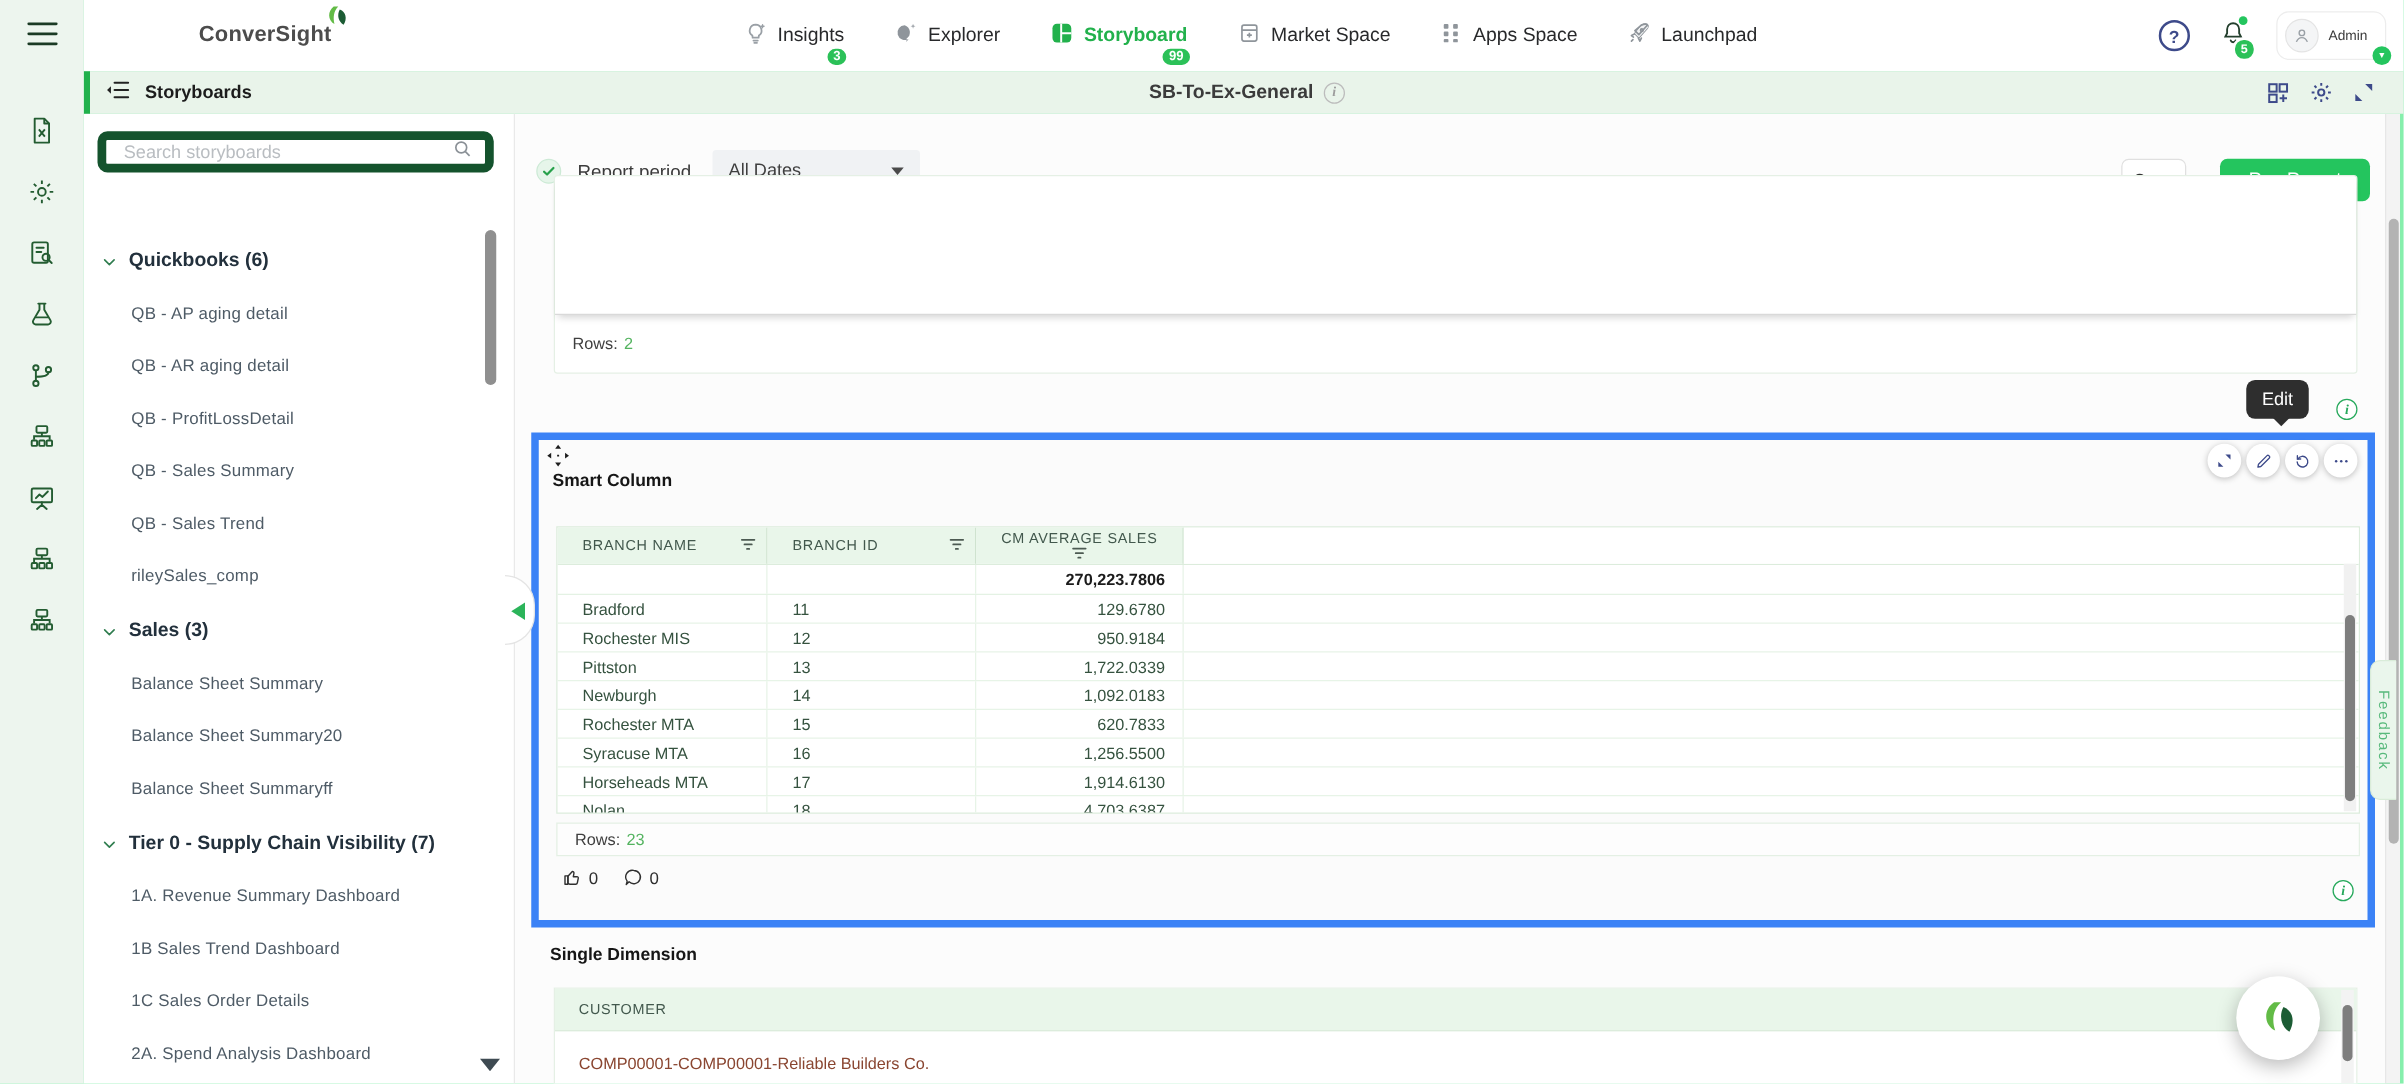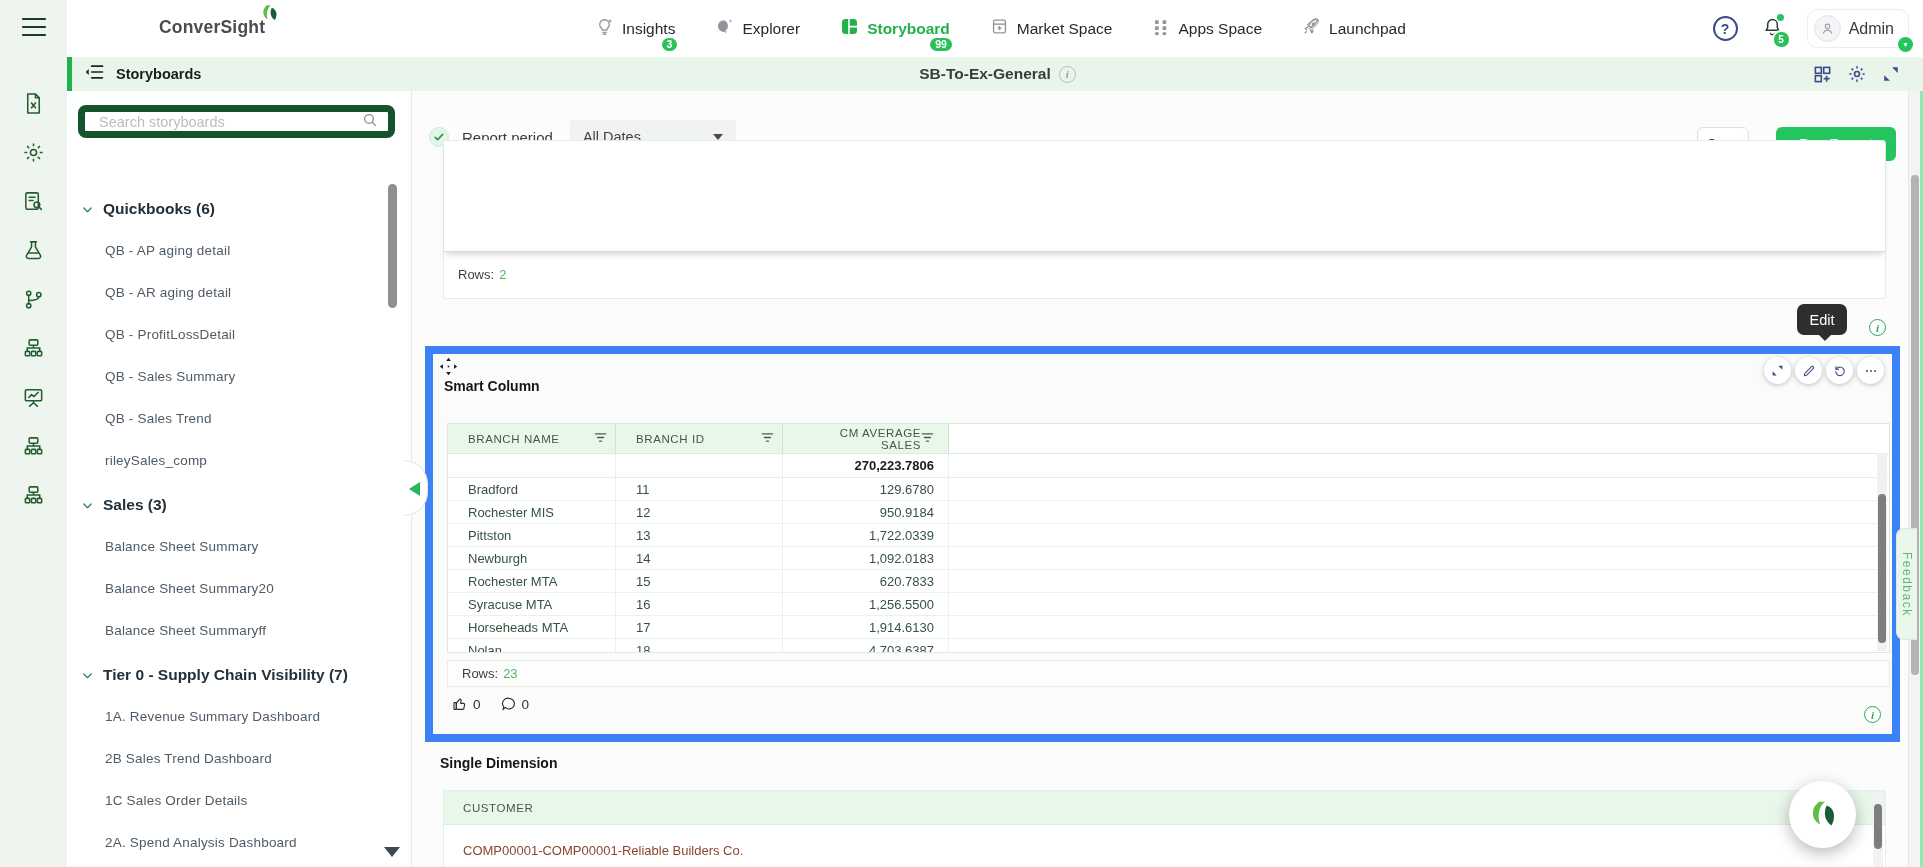--- a/index.html
+++ b/index.html
@@ -20,21 +20,21 @@
   .nav-item{position:relative;display:flex;align-items:center;gap:8px;font-size:15.5px;color:#28292b;cursor:pointer;white-space:nowrap;}
   .nav-item.active{color:#22b14c;font-weight:bold;}
   .nav-badge{position:absolute;bottom:-13px;right:-4px;background:#2bc158;color:#fff;font-size:10.5px;font-weight:bold;border-radius:10px;padding:1px 5px;border:2px solid #fff;line-height:11px;}
   .nav-right{position:absolute;right:14px;top:0;height:57px;display:flex;align-items:center;gap:24px;}
   .help-btn{width:25px;height:25px;border-radius:50%;border:2.2px solid #3d4a8a;color:#3d4a8a;font-weight:bold;font-size:14px;display:flex;align-items:center;justify-content:center;cursor:pointer;box-sizing:border-box;}
   .bell-wrap{position:relative;cursor:pointer;}
   .bell-dot{position:absolute;top:-2px;right:-1px;width:7px;height:7px;border-radius:50%;background:#24c55e;}
   .bell-badge{position:absolute;bottom:-7px;right:-8px;min-width:11px;height:15px;border-radius:9px;background:#2bc158;color:#fff;font-size:10px;font-weight:bold;display:flex;align-items:center;justify-content:center;padding:0 2px;border:2px solid #fff;}
   .admin-chip{position:relative;display:flex;align-items:center;gap:8px;border:1px solid #ededed;border-radius:10px;padding:5px 14px 5px 6px;cursor:pointer;background:#fff;}
   .avatar{width:27px;height:27px;border-radius:50%;background:#f4f5f6;border:1px solid #e4e4e4;display:flex;align-items:center;justify-content:center;box-sizing:border-box;}
-  .admin-name{font-size:16px;color:#3a3a3a;}
+  .admin-name{font-size:11px;color:#3a3a3a;}
   .admin-caret{position:absolute;right:-5px;bottom:-5px;width:15px;height:15px;border-radius:50%;background:#24c55e;display:flex;align-items:center;justify-content:center;color:#fff;font-size:7px;}
 
   
   .sbheader{position:absolute;left:67px;top:57px;width:1856px;height:34px;background:#e9f4ea;border-left:5px solid #21b14c;box-sizing:border-box;z-index:3;}
   .sbh-left{position:absolute;left:13px;top:0;height:34px;display:flex;align-items:center;gap:11px;}
   .sbh-title{font-size:14.5px;font-weight:bold;color:#1c1c1c;}
   .center-title{position:absolute;left:0;right:0;top:0;height:34px;display:flex;justify-content:center;align-items:center;gap:8px;font-size:15.5px;font-weight:bold;color:#3b3b3b;}
   .info-gray{width:17px;height:17px;border-radius:50%;border:1.5px solid #bcbcbc;color:#9d9d9d;font-size:11px;font-style:italic;font-family:"Liberation Serif",serif;display:flex;align-items:center;justify-content:center;box-sizing:border-box;font-weight:bold;}
   .sbh-icons{position:absolute;right:23px;top:0;height:34px;display:flex;align-items:center;gap:15px;}
   .sbh-icons svg{cursor:pointer;display:block;}
@@ -66,21 +66,21 @@
   .card1-inner{height:110px;border-bottom:1px solid #d9d9d9;box-shadow:0 4px 6px -2px rgba(0,0,0,.18);}
   .rowsline{display:flex;gap:5px;padding:15px 0 0 14px;font-size:13px;color:#3f3f3f;}
   .rows-green{color:#53b35f;}
 
   .info-badge{width:17px;height:17px;border-radius:50%;border:1.6px solid #27a95c;color:#27a95c;font-size:11px;font-style:italic;font-family:"Liberation Serif",serif;font-weight:bold;display:flex;align-items:center;justify-content:center;box-sizing:border-box;cursor:pointer;background:#fff;}
   .info1{position:absolute;left:1457px;top:228px;z-index:7;}
   .tooltip{position:absolute;left:1385px;top:213px;width:50px;height:31px;background:#2e2e2e;border-radius:7px;color:#fff;font-size:14.5px;display:flex;align-items:center;justify-content:center;z-index:7;}
   .tooltip:after{content:"";position:absolute;bottom:-6px;left:21px;border-left:7px solid transparent;border-right:7px solid transparent;border-top:7px solid #2e2e2e;}
 
   
-  .ow{position:absolute;left:13px;top:255px;width:1475px;height:396px;border:8px solid #3b82f6;background:#fbfbfb;box-sizing:border-box;}
+  .ow{position:absolute;left:13px;top:255px;width:1475px;height:396px;border:6px solid #3b82f6;background:#fbfbfb;box-sizing:border-box;}
   .drag-handle{position:absolute;left:6px;top:3px;cursor:move;}
   .ow-title{position:absolute;left:11px;top:24px;font-size:14px;font-weight:bold;color:#161616;}
   .ow-actions{position:absolute;right:8px;top:3px;display:flex;gap:4px;}
   .actbtn{width:27px;height:27px;border-radius:50%;background:#fff;box-shadow:0 1px 5px rgba(0,0,0,.25);display:flex;align-items:center;justify-content:center;cursor:pointer;}
 
   .btable{position:absolute;left:14px;top:69px;width:1443px;height:230px;border:1px solid #dcecdc;box-sizing:border-box;background:#fff;overflow:hidden;}
   .thead{display:flex;height:29px;border-bottom:1px solid #dcecdc;}
   .hc{box-sizing:border-box;display:flex;align-items:center;justify-content:space-between;padding:0 8px 0 20px;font-size:11.5px;letter-spacing:.6px;color:#42584d;background:#e9f6ea;border-right:1px solid #cfe3cf;}
   .hfill{flex:1;background:#fff;}
   .trow{display:flex;height:22px;border-bottom:1px solid #e7f4e7;}
@@ -354,21 +354,21 @@
         <div class="group-item">Balance Sheet Summary</div>
         <div class="group-item">Balance Sheet Summary20</div>
         <div class="group-item">Balance Sheet Summaryff</div>
         <div class="group-h">
           <svg width="13" height="13" viewBox="0 0 24 24" fill="none" stroke="#2f7d4f" stroke-width="2.4" stroke-linecap="round" stroke-linejoin="round">
             <path d="M5 9l7 7 7-7"></path>
           </svg>
           <span>Tier 0 - Supply Chain Visibility (7)</span>
         </div>
         <div class="group-item">1A. Revenue Summary Dashboard</div>
-        <div class="group-item">2B Sales Trend Dashboard</div>
+        <div class="group-item">1B Sales Trend Dashboard</div>
         <div class="group-item">1C Sales Order Details</div>
         <div class="group-item">2A. Spend Analysis Dashboard</div>
       </div>
     <div class="side-thumb"></div>
     <div class="side-downarrow"></div>
   </div>
   <div class="collapse-tab">
     <span class="collapse-tri"></span>
   </div>
 
@@ -446,21 +446,21 @@
             <span><svg width="13" height="11" viewBox="0 0 14 12" stroke="#4c5a52" stroke-width="1.5" stroke-linecap="round">
                   <path d="M1.5 2h11M3.8 6h6.4M6 10h2"></path>
                 </svg></span>
           </div>
           <div class="hc c2">
             <span>BRANCH ID</span>
             <span><svg width="13" height="11" viewBox="0 0 14 12" stroke="#4c5a52" stroke-width="1.5" stroke-linecap="round">
                   <path d="M1.5 2h11M3.8 6h6.4M6 10h2"></path>
                 </svg></span>
           </div>
-          <div class="hc c3" style="padding-left:14px;">
+          <div class="hc c3" style="padding-left:14px;flex-direction:column;">
             <span>CM AVERAGE SALES</span>
             <span><svg width="13" height="11" viewBox="0 0 14 12" stroke="#4c5a52" stroke-width="1.5" stroke-linecap="round">
                   <path d="M1.5 2h11M3.8 6h6.4M6 10h2"></path>
                 </svg></span>
           </div>
           <div class="hfill"></div>
         </div>
         <div class="aggrow">
           <div class="tc c1"></div>
           <div class="tc c2"></div>

